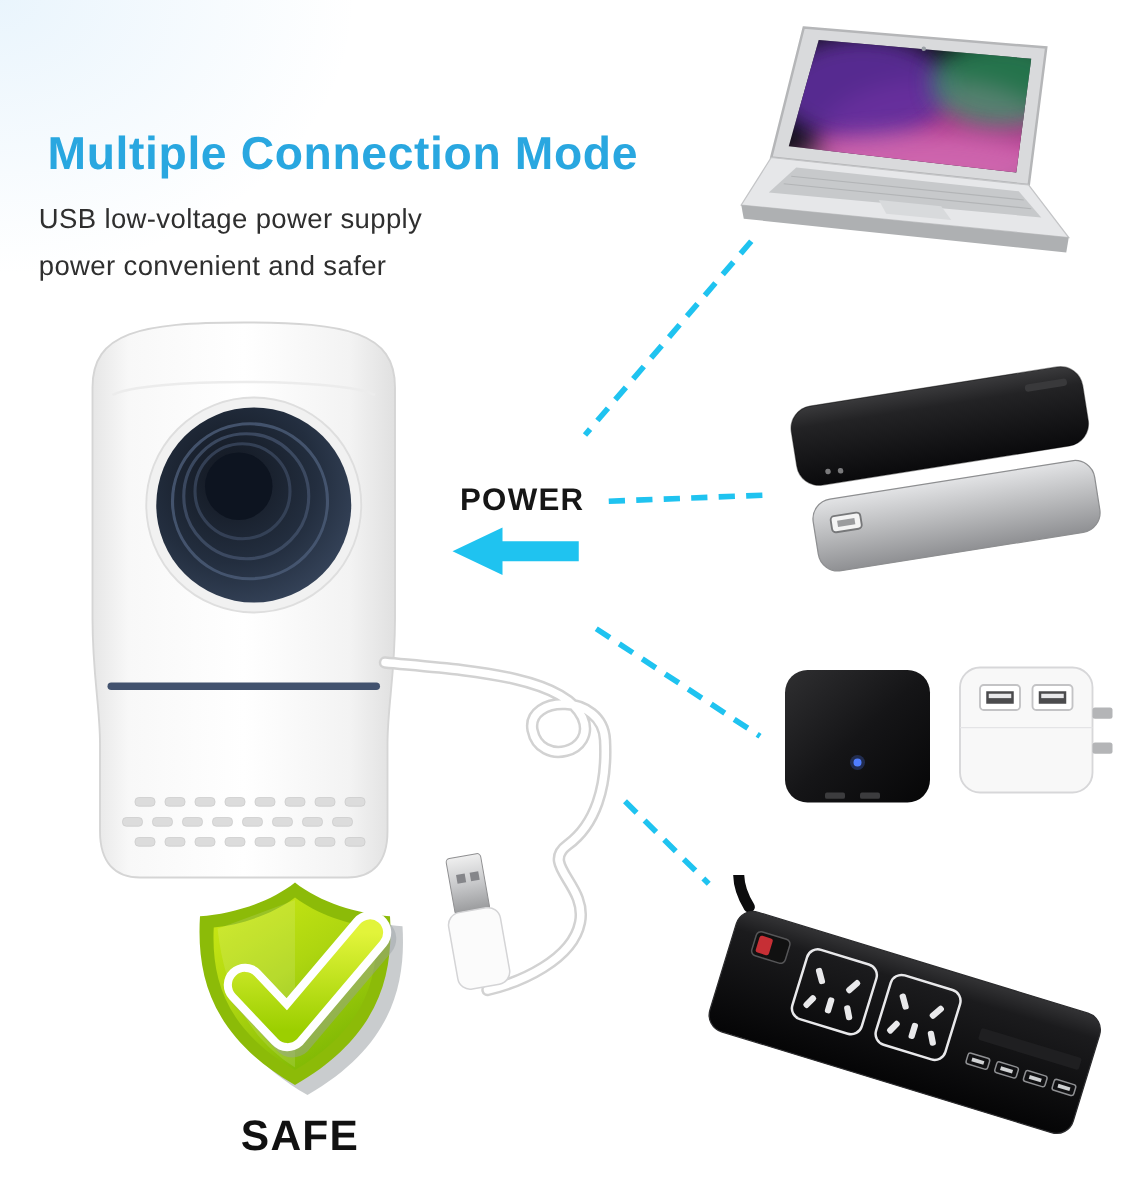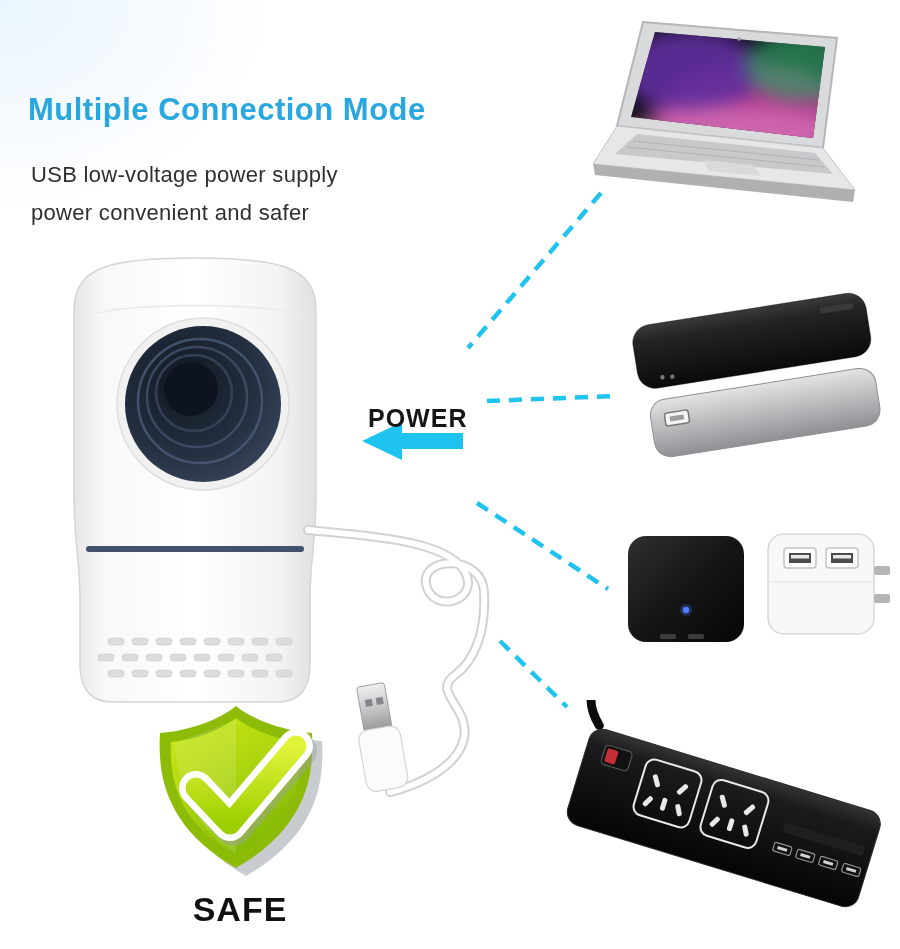--- a/index.html
+++ b/index.html
@@ -6,33 +6,33 @@
   .canvas {
     position:relative; width:900px; height:949px; background:#ffffff;
     overflow:hidden; font-family:"Liberation Sans", sans-serif;
   }
   .corner-glow {
     position:absolute; left:-90px; top:-70px; width:400px; height:310px;
     background:radial-gradient(ellipse at 22% 22%, rgba(120,190,240,0.16), rgba(255,255,255,0) 65%);
     pointer-events:none;
   }
   .title {
-    position:absolute; left:28px; top:92px; margin:0;
-    font-size:31px; font-weight:800; letter-spacing:0.5px;
+    position:absolute; left:28px; top:92px; margin:10px;
+    font-size:37px; font-weight:800; letter-spacing:0.5px;
     color:#29a7e0; white-space:nowrap;
   }
   .subtitle {
     position:absolute; left:31px; margin:0;
     font-size:22px; color:#2f2f2f; letter-spacing:0.3px; white-space:nowrap;
   }
   .sub1 { top:162px; }
   .sub2 { top:200px; }
   .power-label {
     position:absolute; left:368px; top:386px;
-    font-size:25px; font-weight:600; letter-spacing:1px; color:#161616;margin-top:18px;
+    font-size:25px; font-weight:600; letter-spacing:1px; color:#161616;
   }
   .safe-label {
     position:absolute; left:140px; top:890px; width:200px; text-align:center;
     font-size:34px; font-weight:600; letter-spacing:1px; color:#111111;
   }
   svg.art { position:absolute; }
   svg.overlay { position:absolute; left:0; top:0; pointer-events:none; }
 </style>
 </head>
 <body>

